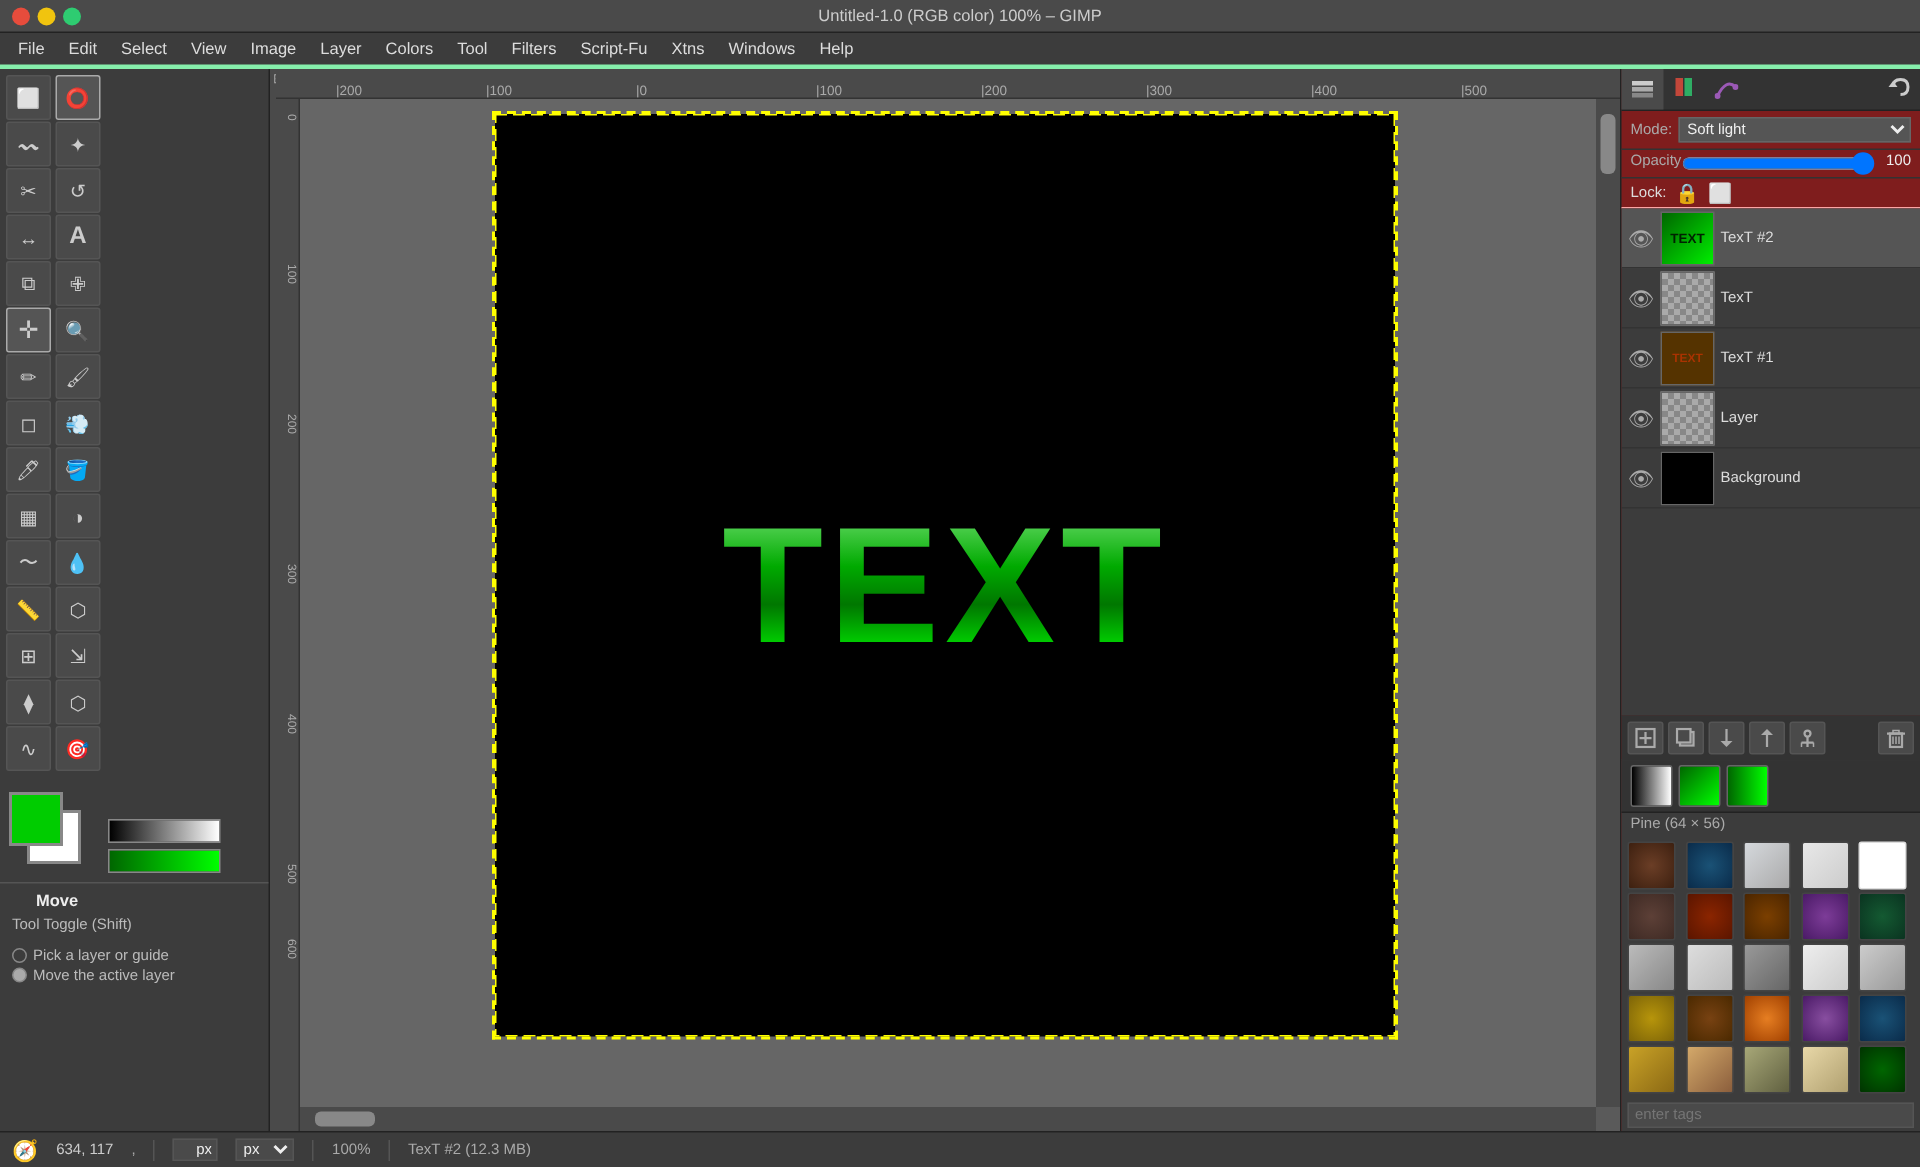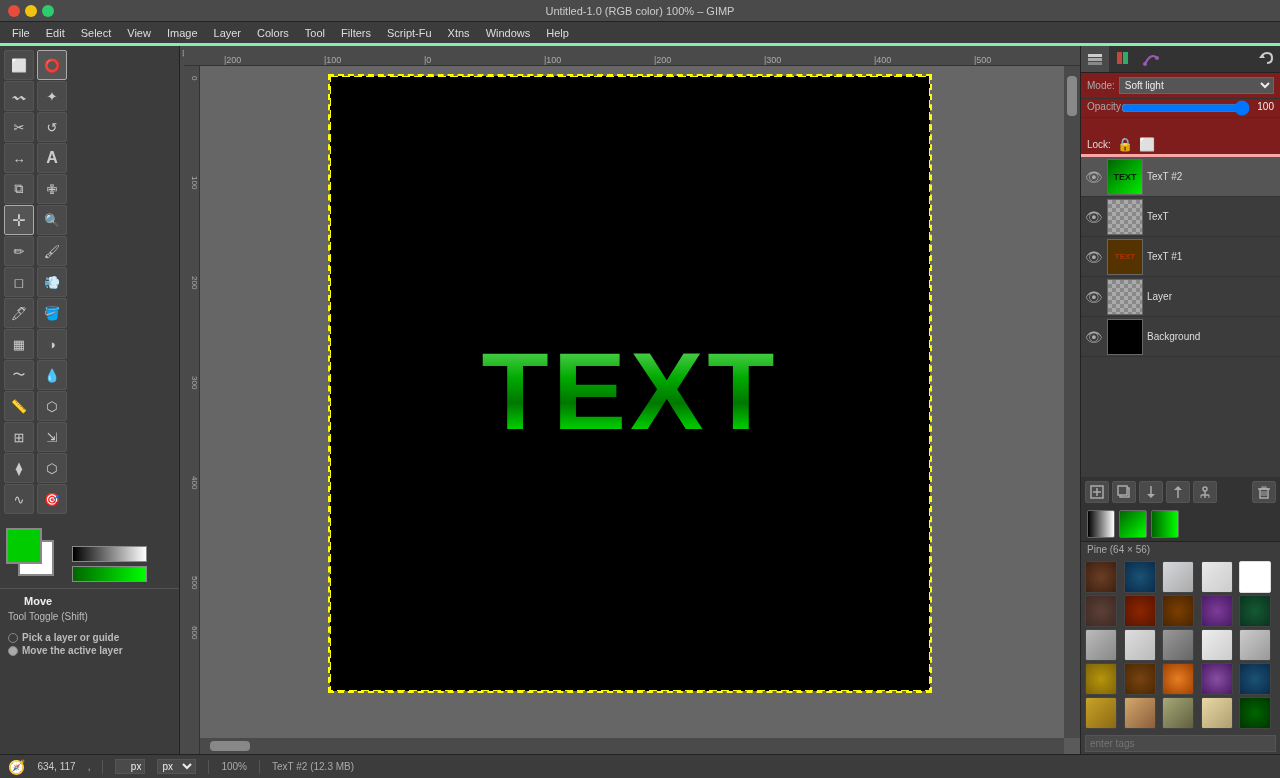--- a/index.html
+++ b/index.html
@@ -123,26 +123,25 @@
       color: #eee;
       margin-bottom: 4px;
       padding-left: 16px;
     }
     .tool-info .toggle-label {
       color: #ccc;
       margin-bottom: 2px;
     }
     .tool-radio-row {
       display: flex;
-      align-items: flex-end;
+      align-items: flex-start;
       gap: 4px;
       margin: 2px 0;
       color: #bbb;
       font-size: 10px;
-      font-weight: bold;
     }
     .mini-radio {
       width: 10px; height: 10px;
       border-radius: 50%;
       border: 1px solid #888;
       display: inline-block;
     }
     .mini-radio.selected { background: #aaa; }
 
     
@@ -324,23 +323,22 @@
     }
     #opacity-row label { font-size: 10px; color: #aaa; }
     #opacity-row input[type=range] { flex: 1; height: 14px; }
     #opacity-val { font-size: 10px; color: #eee; width: 36px; text-align: right; }
 
     #lock-row {
       display: flex;
       align-items: center;
       padding: 2px 6px;
       gap: 6px;
-      border-bottom: 3px solid #fca5a5;
-      font-size: 10px;
-      margin-top: 17px;
+      border-bottom: 1px solid #fca5a5;
+      font-size: 10px;
     }
     .lock-icon { font-size: 13px; cursor: pointer; color: #bbb; }
 
     
     #layer-list {
       flex: 1;
       overflow-y: auto;
       background: #3c3c3c;
     }
     .layer-item {

